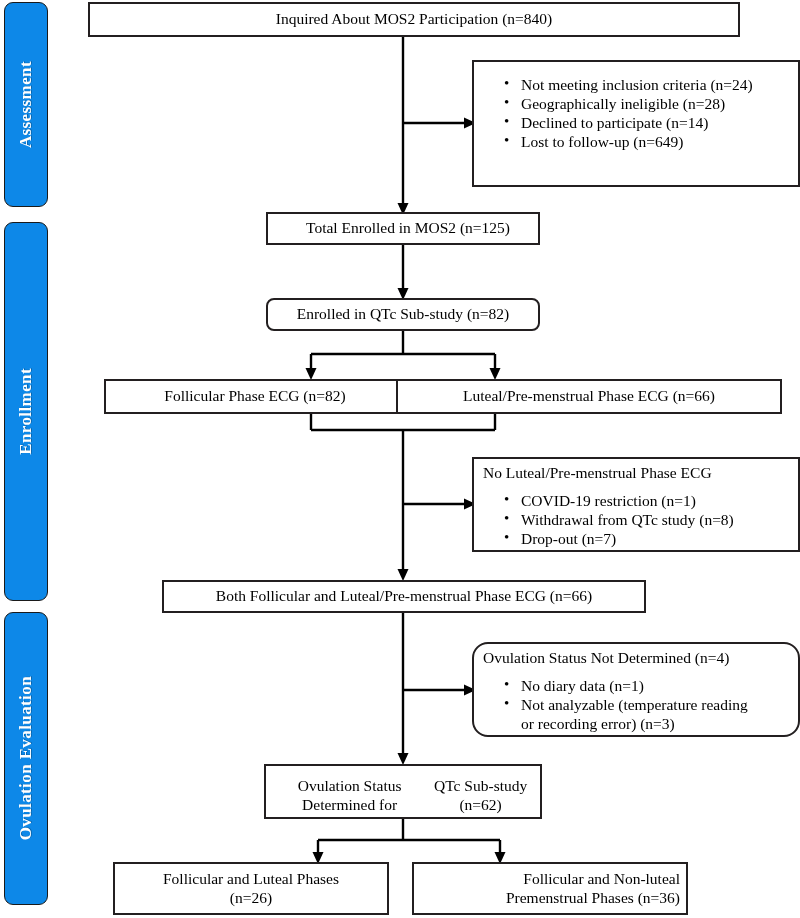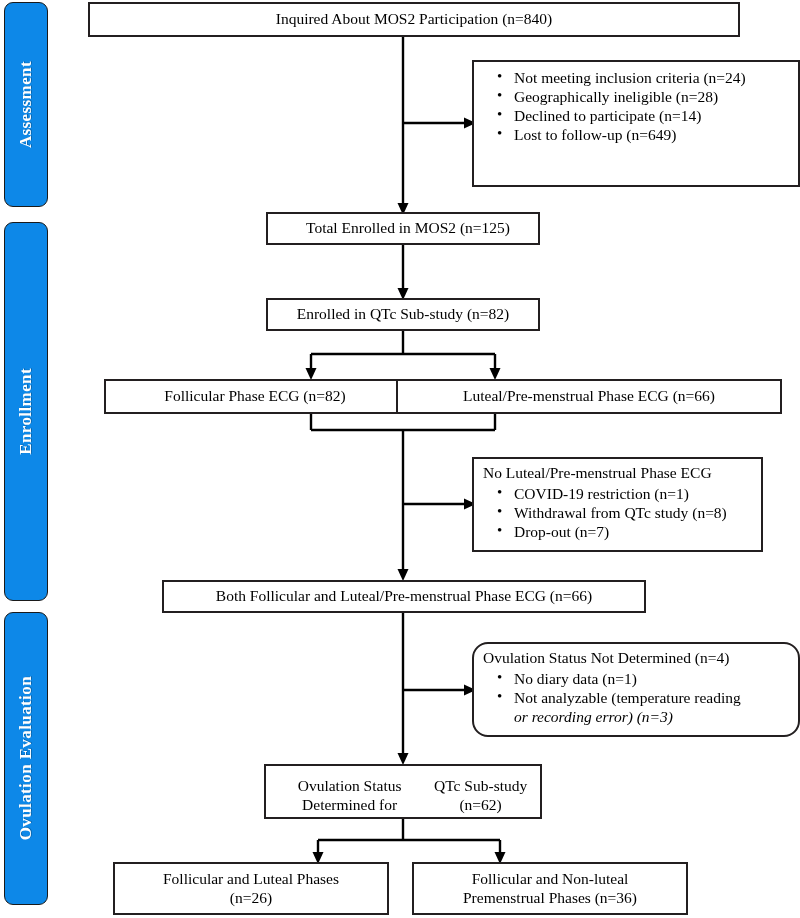--- a/index.html
+++ b/index.html
@@ -57,21 +57,21 @@
     justify-content: flex-start;
     text-align: left;
     align-items: flex-start;
     padding: 5px 6px 5px 9px;
   }
   .node .title {
     display: block;
     white-space: nowrap;
   }
   .node ul {
-    margin: 1px;
+    margin: 8px;
     padding: 0 0 0 30px;
     list-style: none;
   }
   .node ul li {
     position: relative;
     font-size: 15.5px;
     line-height: 1.23;
     white-space: nowrap;
   }
   .node ul li::before {
@@ -169,64 +169,64 @@
       <li>Geographically ineligible (n=28)</li>
       <li>Declined to participate (n=14)</li>
       <li>Lost to follow-up (n=649)</li>
     </ul>
   </div>
 
   <div class="node" style="left:266px; top:212px; width:274px; height:33px;padding-left:16px;">
     <span class="title">Total Enrolled in MOS2 (n=125)</span>
   </div>
 
-  <div class="node" style="left:266px; top:298px; width:274px; height:33px;">
+  <div class="node" style="left:266px; top:298px; width:274px; height:33px;border-radius:8px;">
     <span class="title">Enrolled in QTc Sub-study (n=82)</span>
   </div>
 
   <div class="node" style="left:104px; top:379px; width:302px; height:35px;">
     <span class="title">Follicular Phase ECG (n=82)</span>
   </div>
 
   <div class="node" style="left:396px; top:379px; width:386px; height:35px;">
     <span class="title">Luteal/Pre-menstrual Phase ECG (n=66)</span>
   </div>
 
-  <div class="node left-align" style="left:472px; top:457px; width:291px; height:95px; display:block;">
+  <div class="node left-align" style="left:472px; top:457px; width:328px; height:95px; display:block;">
     <span class="title">No Luteal/Pre-menstrual Phase ECG</span>
     <ul>
       <li>COVID-19 restriction (n=1)</li>
       <li>Withdrawal from QTc study (n=8)</li>
       <li>Drop-out (n=7)</li>
     </ul>
   </div>
 
   <div class="node" style="left:162px; top:580px; width:484px; height:33px;">
     <span class="title">Both Follicular and Luteal/Pre-menstrual Phase ECG (n=66)</span>
   </div>
 
   <div class="node left-align" style="left:472px; top:642px; width:328px; height:95px; display:block;border-radius:16px;">
     <span class="title">Ovulation Status Not Determined (n=4)</span>
     <ul>
       <li>No diary data (n=1)</li>
       <li>
         <span>Not analyzable (temperature reading</span>
-        <span class="cont" style="margin-left:0;font-style:italic;">or recording error) (n=3)</span>
+        <span class="cont" style="margin-left:0;">or recording error) (n=3)</span>
       </li>
     </ul>
   </div>
 
   <div class="node" style="left:264px; top:764px; width:278px; height:55px; flex-direction:row;align-items:flex-end;">
     <span>Ovulation Status Determined for</span>
     <span>QTc Sub-study (n=62)</span>
   </div>
 
   <div class="node" style="left:113px; top:862px; width:276px; height:53px; flex-direction:column;">
     <span>Follicular and Luteal Phases</span>
     <span>(n=26)</span>
   </div>
 
-  <div class="node" style="left:412px; top:862px; width:276px; height:53px; flex-direction:column;">
+  <div class="node" style="left:412px; top:862px; width:276px; height:53px; flex-direction:column;align-items:flex-end;">
     <span>Follicular and Non-luteal</span>
     <span>Premenstrual Phases (n=36)</span>
   </div>
 
 </div>
 
 </body></html>

